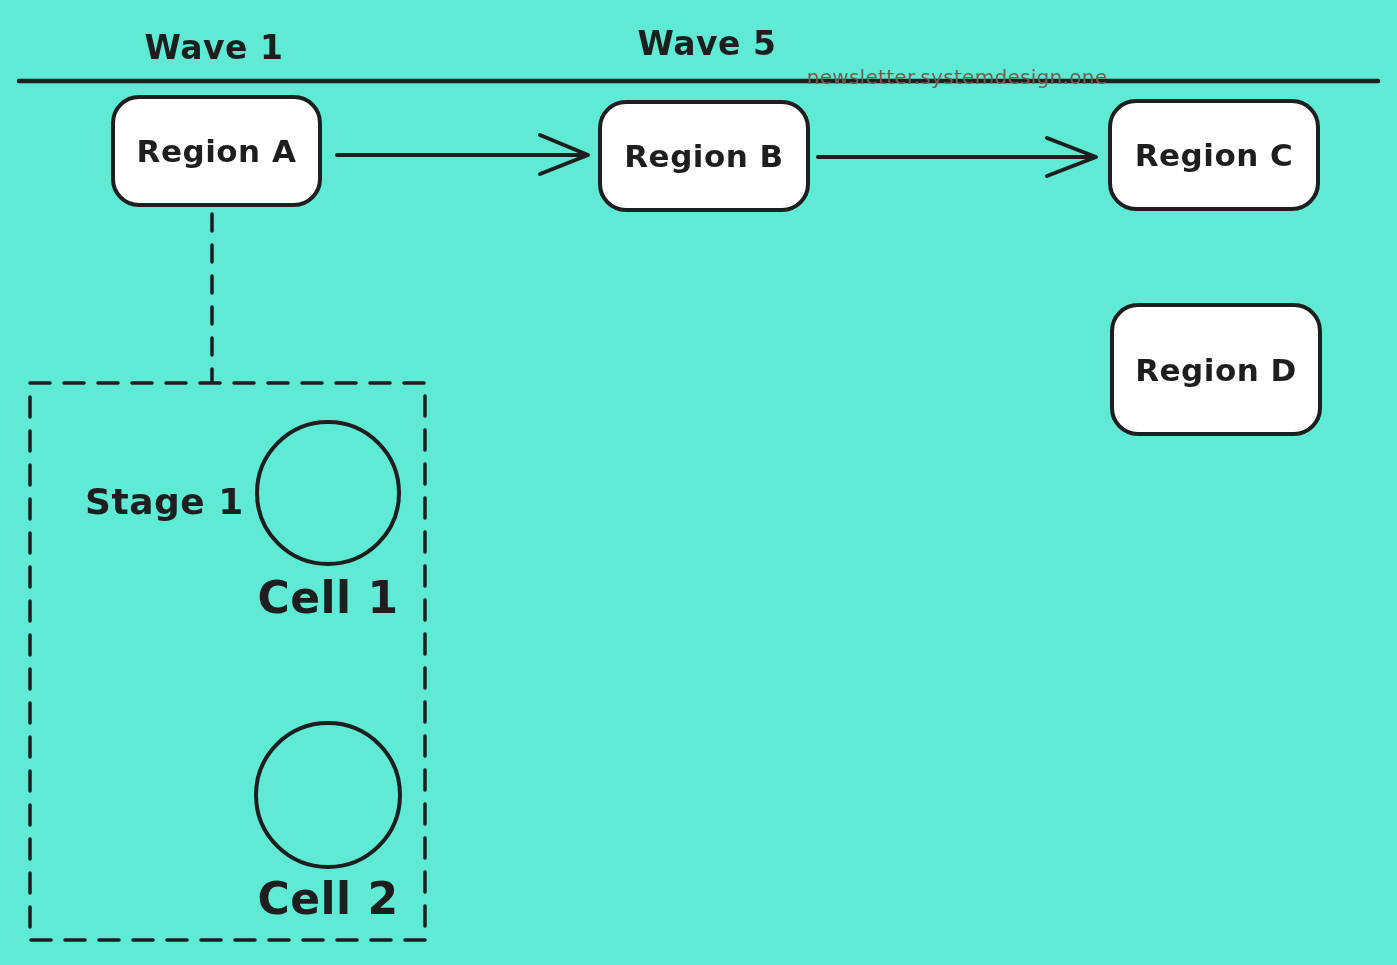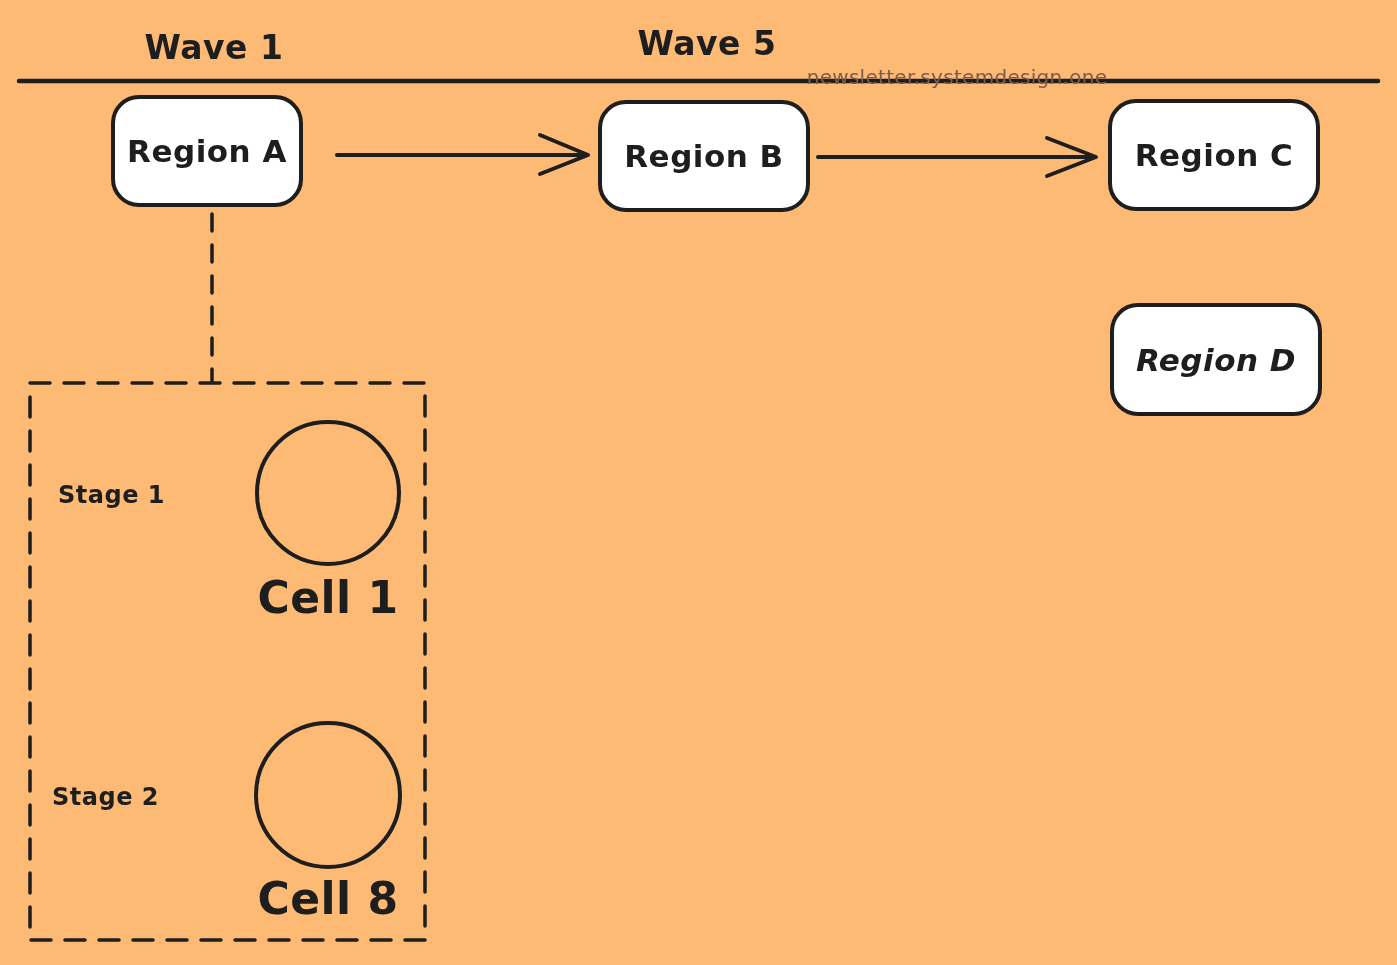--- a/index.html
+++ b/index.html
@@ -5,21 +5,21 @@
   * { margin: 0; padding: 0; box-sizing: border-box; }
   html, body { background: #ffffff; }
   body {
     font-family: "DejaVu Sans", "Liberation Sans", sans-serif;
     color: #1e1e1e;
   }
   .canvas {
     position: relative;
     width: 1397px;
     height: 965px;
-    background: #fdba74;
+    background: #5eead4;
     overflow: hidden;
   }
   .shapes {
     position: absolute;
     left: 0; top: 0;
     width: 1397px; height: 965px;
   }
   .label {
     position: absolute;
     white-space: nowrap;
@@ -49,21 +49,22 @@
     align-items: center;
     justify-content: center;
   }
   .region-box .region-label {
     font-size: 31px;
     font-weight: 600;
     letter-spacing: 0.5px;
     color: #1e1e1e;
   }
   .stage-label {
-    font-size: 24px;
+    font-size: 36px;
+    margin-left: 27px;
   }
   .cell-label {
     font-size: 44px;
     transform: translateX(-50%);
   }
 </style>
 </head>
 <body>
 
 <div class="canvas">
@@ -88,35 +89,34 @@
 
     <circle cx="328" cy="493" r="71" stroke-width="4"></circle>
 
     <circle cx="328" cy="795" r="72" stroke-width="4"></circle>
   </svg>
 
   <div class="label wave-label" style="left:214px; top:28px;">Wave 1</div>
   <div class="label wave-label" style="left:707px; top:24px;">Wave 5</div>
   <div class="watermark" style="left:957px; top:41px;margin-top:24px;">newsletter.systemdesign.one</div>
 
-  <div class="region-box" style="left:111px; top:95px; width:192px; height:112px;">
+  <div class="region-box" style="left:111px; top:95px; width:211px; height:112px;">
     <span class="region-label">Region A</span>
   </div>
 
   <div class="region-box" style="left:598px; top:100px; width:212px; height:112px;">
     <span class="region-label">Region B</span>
   </div>
 
   <div class="region-box" style="left:1108px; top:99px; width:212px; height:112px;">
     <span class="region-label">Region C</span>
   </div>
 
-  <div class="region-box" style="left:1110px; top:303px; width:212px; height:113px;font-style:italic;">
+  <div class="region-box" style="left:1110px; top:303px; width:212px; height:133px;">
     <span class="region-label">Region D</span>
   </div>
 
   <div class="label stage-label" style="left:58px; top:481px;">Stage 1</div>
   <div class="label cell-label" style="left:328px; top:572px;">Cell 1</div>
 
-  <div class="label stage-label" style="left:52px; top:783px;">Stage 2</div>
-  <div class="label cell-label" style="left:328px; top:873px;">Cell 8</div>
+  <div class="label cell-label" style="left:328px; top:873px;">Cell 2</div>
 
 </div>
 
 </body></html>

